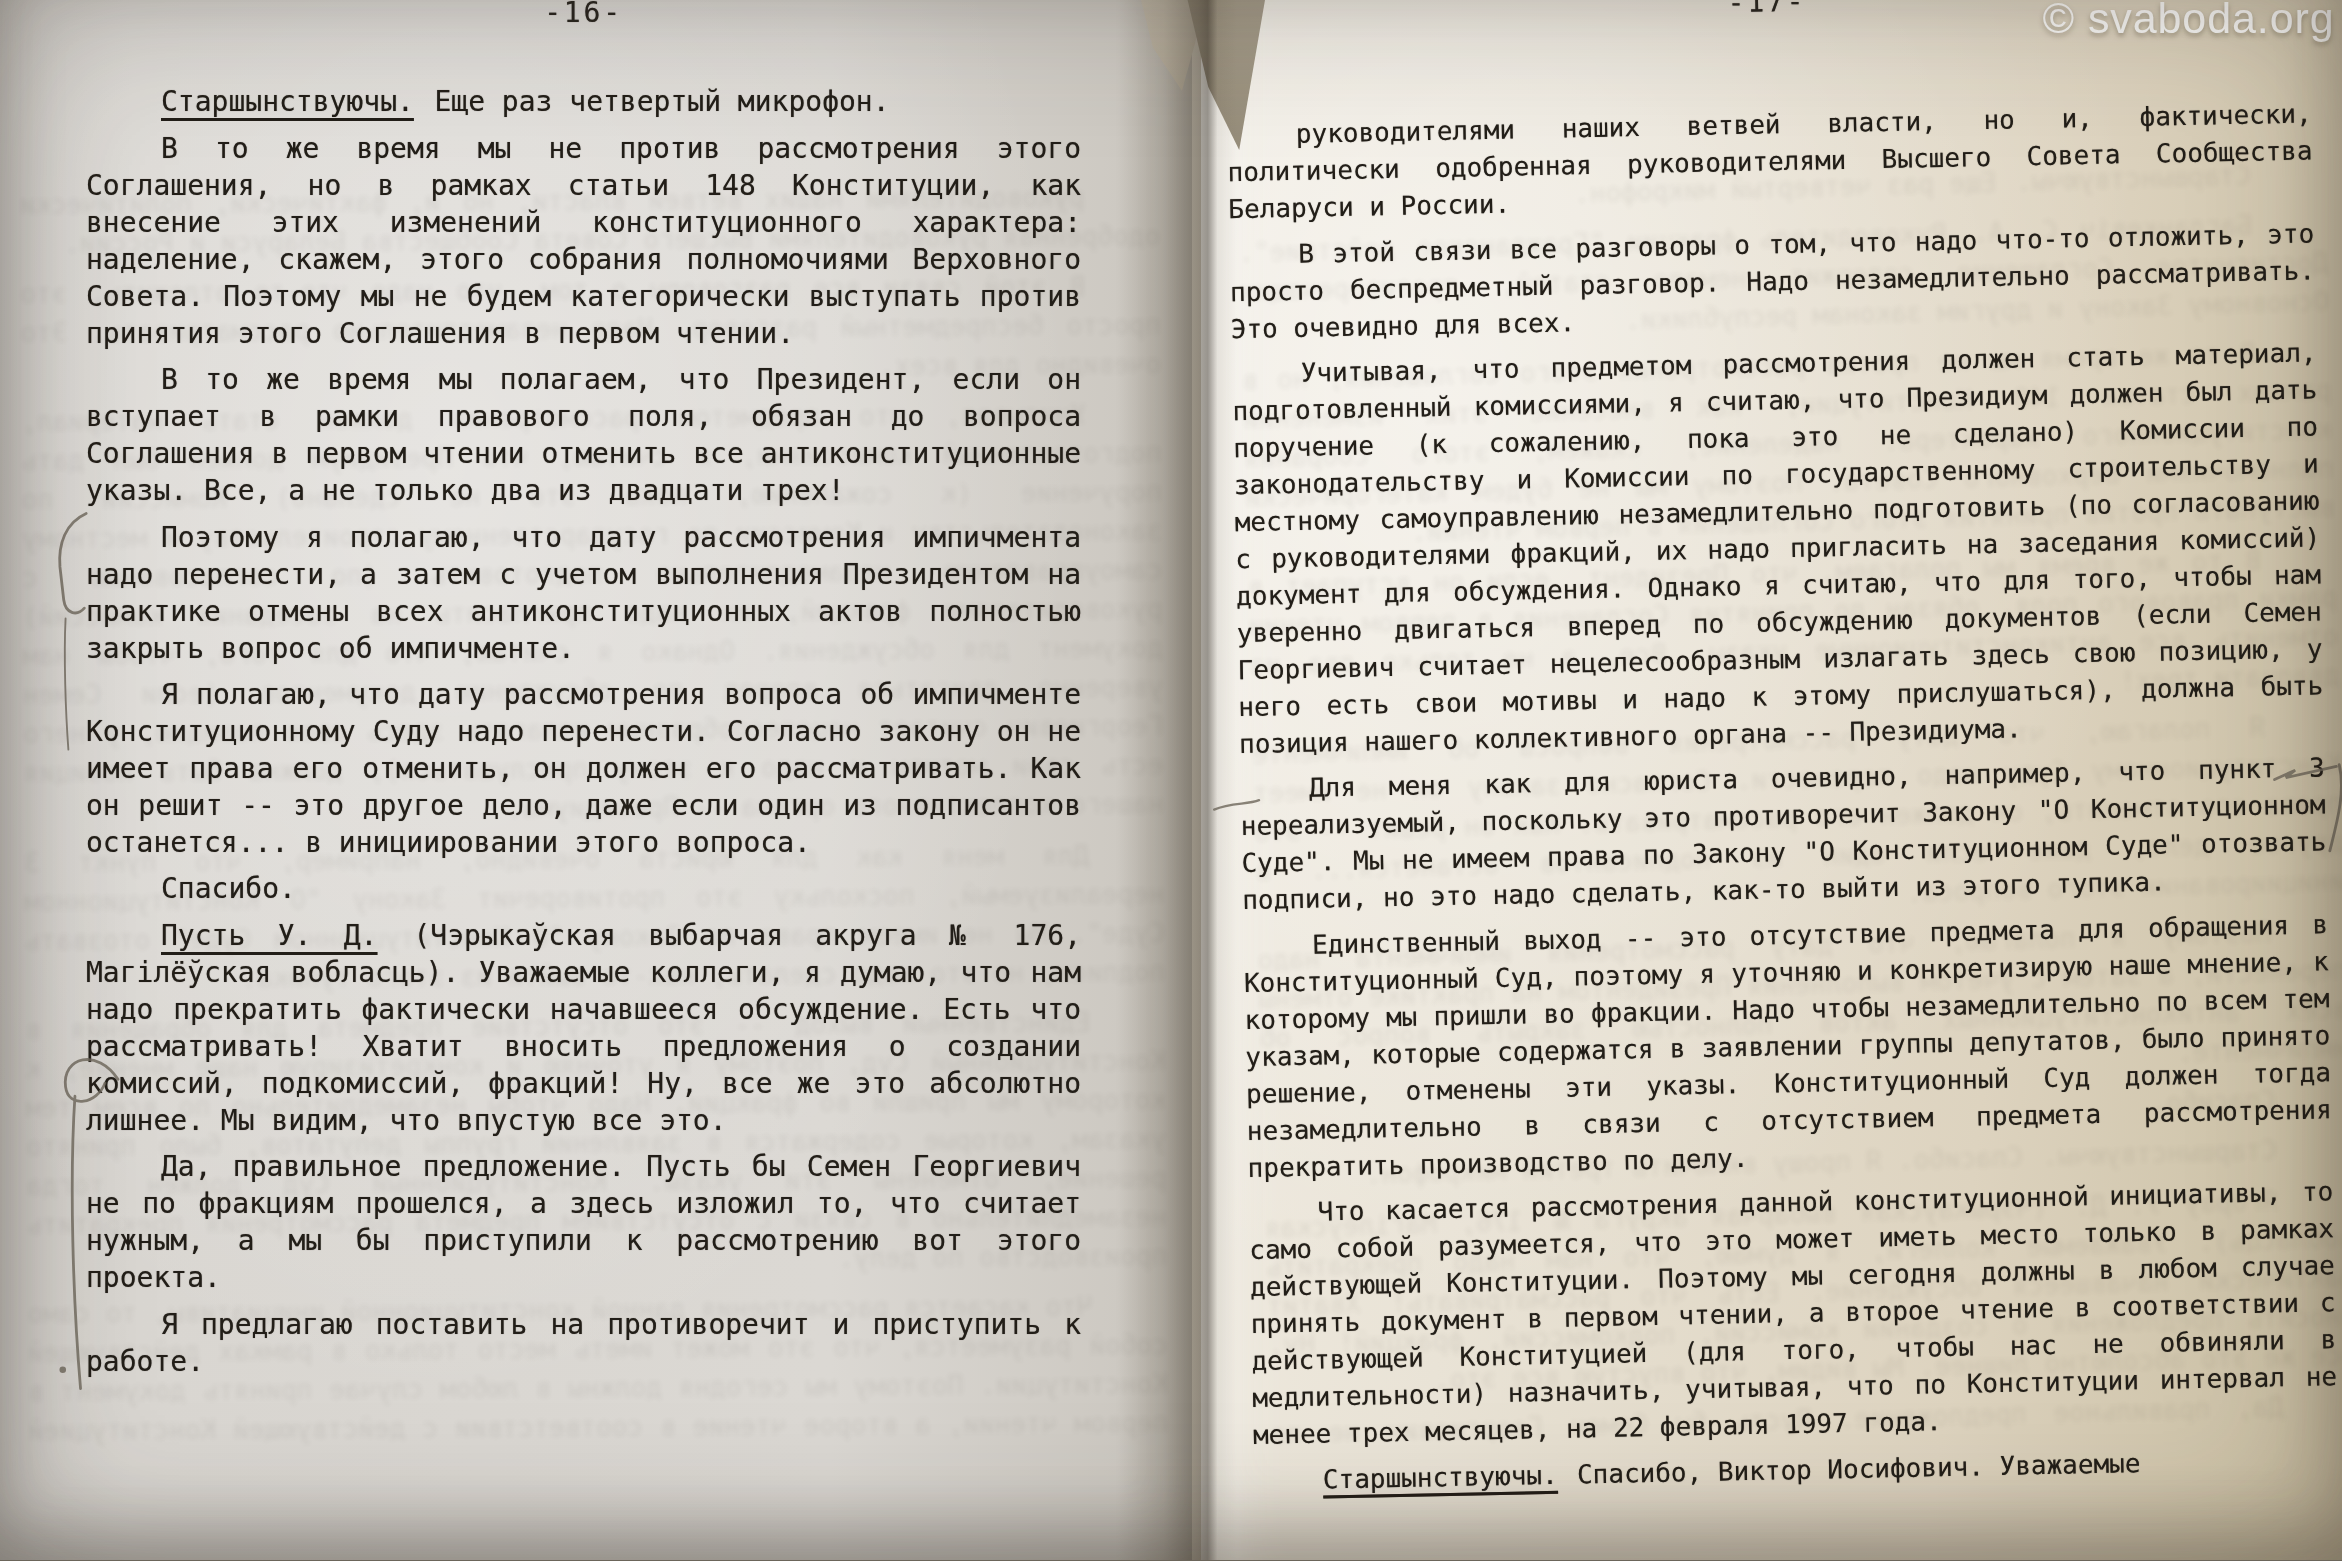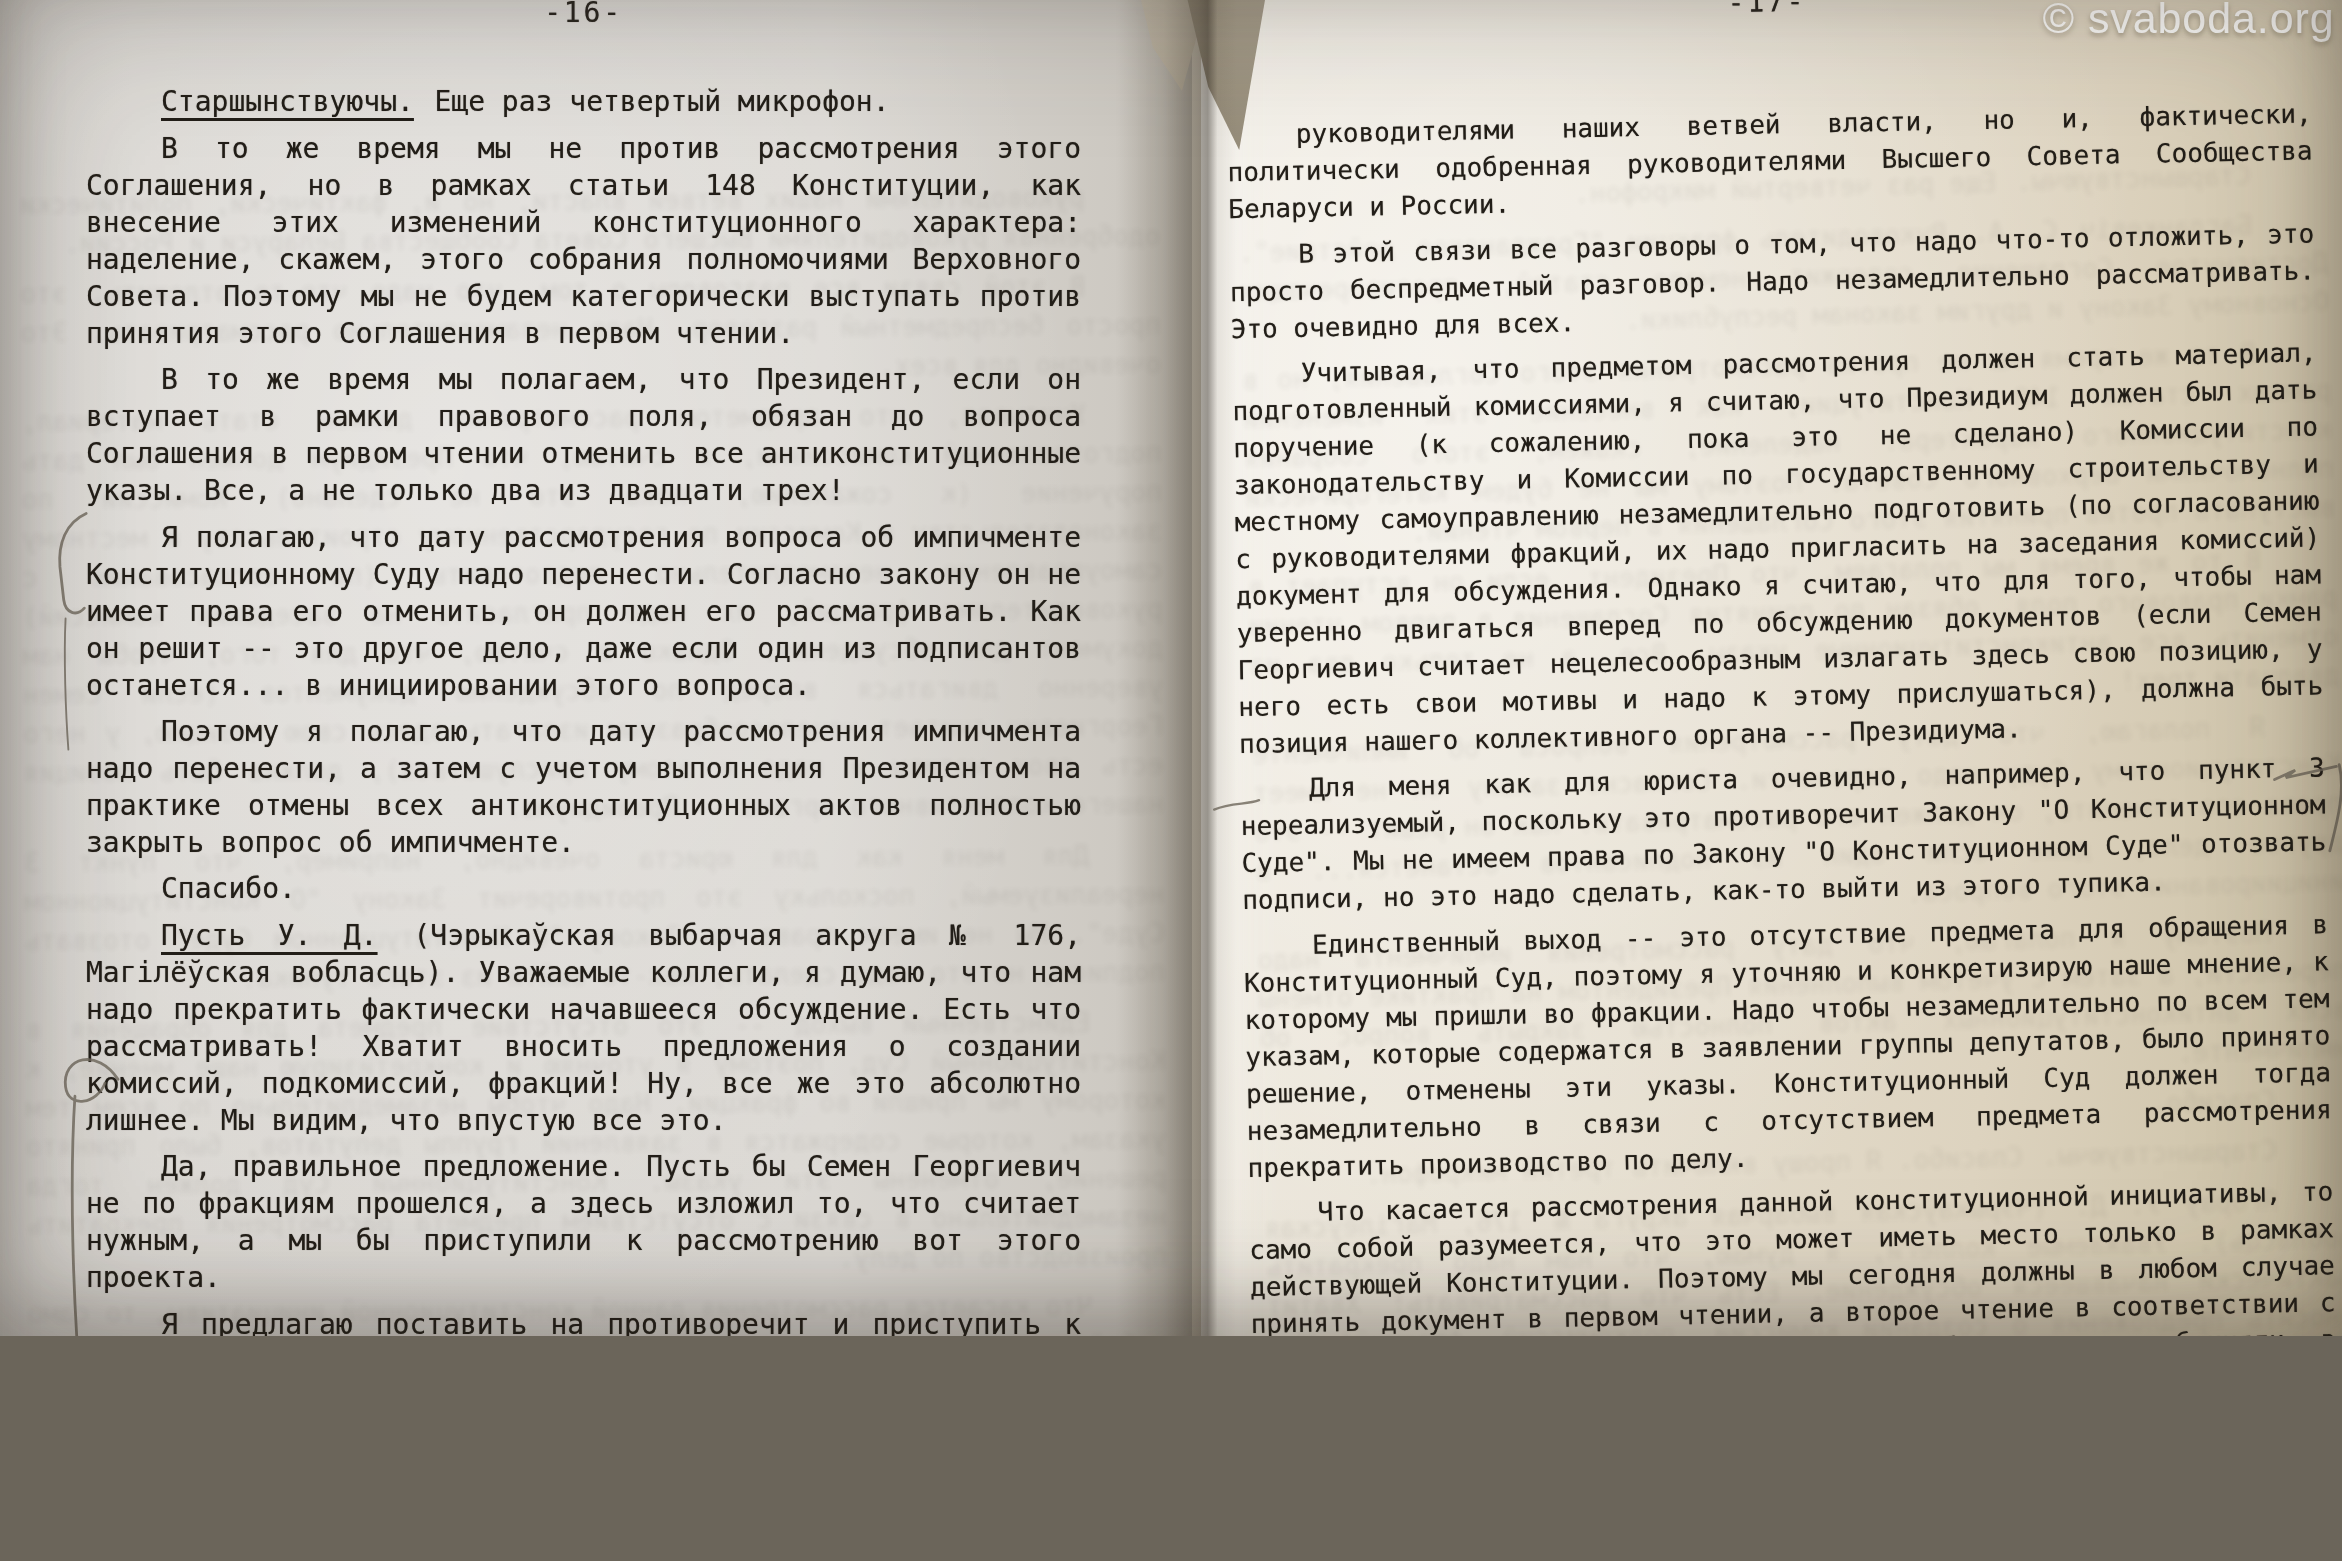--- a/index.html
+++ b/index.html
@@ -1,17 +1,17 @@
 <!DOCTYPE html>
 <html style="font-size:15px"><head>
 <meta charset="utf-8">
 <style>
   html, body { margin: 0; padding: 0; background: #6b655a; }
   .photo {
-    position: relative; width: 2342px; height: 1336px;
+    position: relative; width: 2342px; height: 1560px;
     overflow: hidden;
     background: linear-gradient(100deg, #c8c2b6 0%, #cfc8ba 60%, #c2b79d 100%);
     font-family: "DejaVu Sans Mono", monospace;
   }
 
   
   .page { position: absolute; }
   .page-left {
     left: -13px; top: -15px; width: 1205px; height: 1593px;
     background:
@@ -109,22 +109,22 @@
         <p class="para">Для меня как для юриста очевидно, например, что пункт 3 нереализуемый, поскольку это противоречит Закону "О Конституционном Суде". Мы не имеем права по Закону "О Конституционном Суде" отозвать подписи, но это надо сделать, как-то выйти из этого тупика.</p>
         <p class="para">Единственный выход -- это отсутствие предмета для обращения в Конституционный Суд, поэтому я уточняю и конкретизирую наше мнение, к которому мы пришли во фракции. Надо чтобы незамедлительно по всем тем указам, которые содержатся в заявлении группы депутатов, было принято решение, отменены эти указы. Конституционный Суд должен тогда незамедлительно в связи с отсутствием предмета рассмотрения прекратить производство по делу.</p>
         <p class="para">Что касается рассмотрения данной конституционной инициативы, то само собой разумеется, что это может иметь место только в рамках действующей Конституции. Поэтому мы сегодня должны в любом случае принять документ в первом чтении, а второе чтение в соответствии с действующей Конституцией (для того, чтобы нас не обвиняли в медлительности) назначить, учитывая, что по Конституции интервал не менее трех месяцев, на 22 февраля 1997 года.</p>
       </div>
     <div class="page-inner">
       <div class="page-number">-16-</div>
       <div class="page-body">
           <p class="para"><span class="speaker">Старшынствуючы.</span> Еще раз четвертый микрофон.</p>
           <p class="para">В то же время мы не против рассмотрения этого Соглашения, но в рамках статьи 148 Конституции, как внесение этих изменений конституционного характера: наделение, скажем, этого собрания полномочиями Верховного Совета. Поэтому мы не будем категорически выступать против принятия этого Соглашения в первом чтении.</p>
           <p class="para">В то же время мы полагаем, что Президент, если он вступает в рамки правового поля, обязан до вопроса Соглашения в первом чтении отменить все антиконституционные указы. Все, а не только два из двадцати трех!</p>
+          <p class="para">Поэтому я полагаю, что дату рассмотрения импичмента надо перенести, а затем с учетом выполнения Президентом на практике отмены всех антиконституционных актов полностью закрыть вопрос об импичменте.</p>
           <p class="para">Я полагаю, что дату рассмотрения вопроса об импичменте Конституционному Суду надо перенести. Согласно закону он не имеет права его отменить, он должен его рассматривать. Как он решит -- это другое дело, даже если один из подписантов останется... в инициировании этого вопроса.</p>
-          <p class="para">Поэтому я полагаю, что дату рассмотрения импичмента надо перенести, а затем с учетом выполнения Президентом на практике отмены всех антиконституционных актов полностью закрыть вопрос об импичменте.</p>
           <p class="para">Спасибо.</p>
           <p class="para"><span class="speaker">Пусть У. Д.</span> (Чэрыкаўская выбарчая акруга № 176, Магілёўская вобласць). Уважаемые коллеги, я думаю, что нам надо прекратить фактически начавшееся обсуждение. Есть что рассматривать! Хватит вносить предложения о создании комиссий, подкомиссий, фракций! Ну, все же это абсолютно лишнее. Мы видим, что впустую все это.</p>
           <p class="para">Да, правильное предложение. Пусть бы Семен Георгиевич не по фракциям прошелся, а здесь изложил то, что считает нужным, а мы бы приступили к рассмотрению вот этого проекта.</p>
           <p class="para">Я предлагаю поставить на противоречит и приступить к работе.</p>
         </div>
     </div>
   </div>
 
   <div class="page page-right">
     <div class="tilt">

